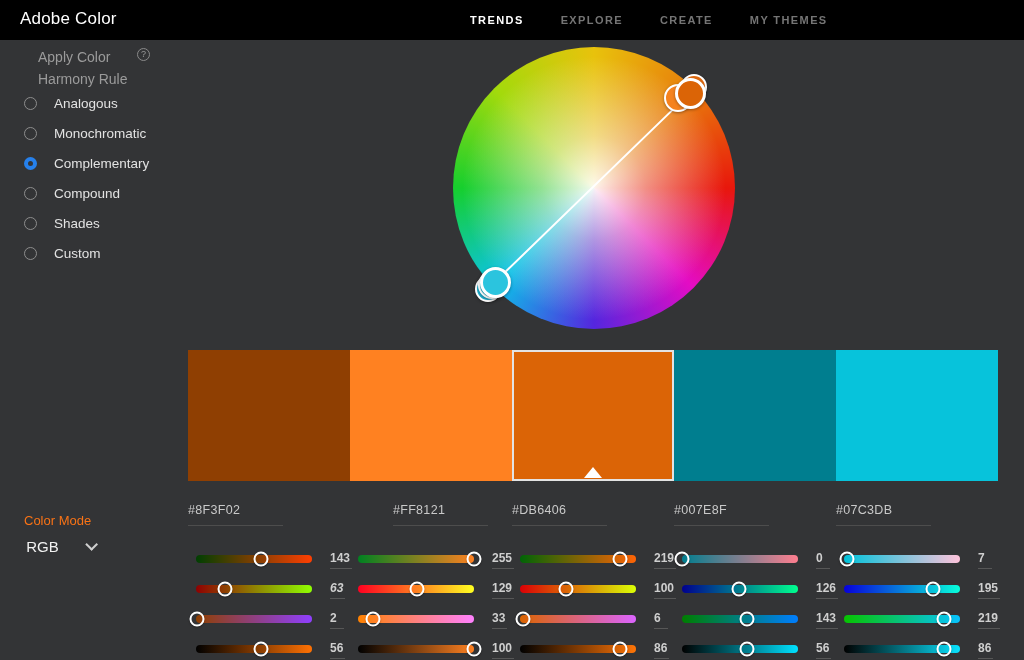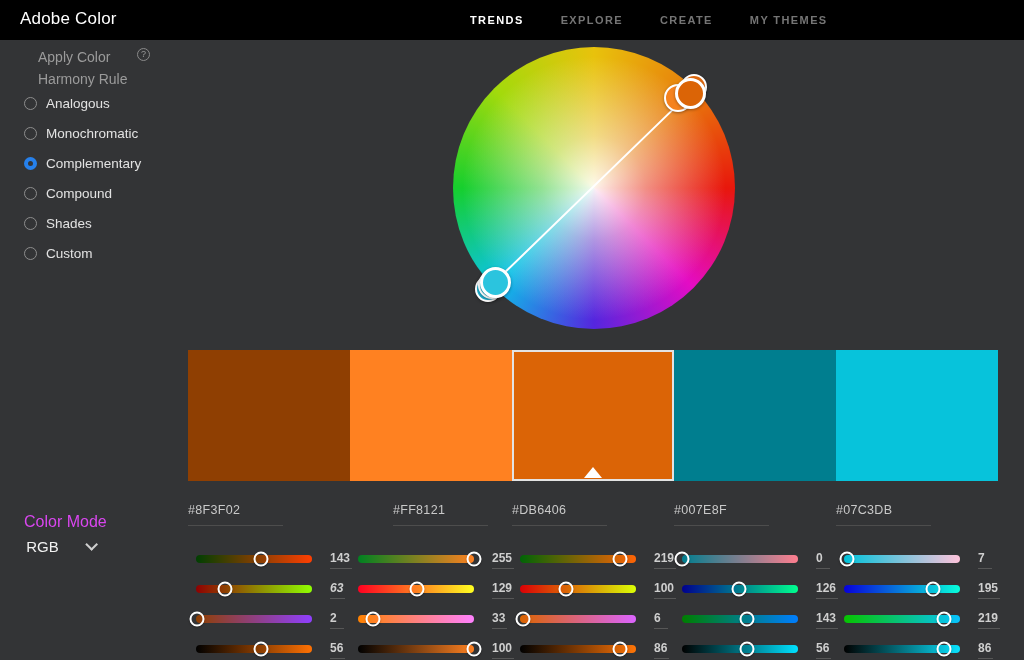--- a/index.html
+++ b/index.html
@@ -16,21 +16,21 @@
   .nav-item { font-size:11px; font-weight:700; letter-spacing:1.4px; color:#757575; cursor:pointer; white-space:nowrap; }
   .nav-item.active { color:#fff; }
   
   .side-title { position:absolute; left:38px; top:46px; width:112px; font-size:14px; line-height:1.6; color:#9b9b9b; }
   .help-icon { position:absolute; left:137px; top:48px; width:13px; height:13px; border:1px solid #8a8a8a; border-radius:50%;
     color:#9a9a9a; font-size:9px; line-height:11px; text-align:center; cursor:pointer; }
   .rules { position:absolute; left:24px; top:88px; }
   .rule { display:flex; align-items:center; height:30px; cursor:pointer; }
   .radio { width:13px; height:13px; border:1.5px solid #8d8d8d; border-radius:50%; flex:0 0 auto; }
   .rule.selected .radio { border:4px solid #2680eb; }
-  .rule-label { margin-left:9px; font-size:13.5px; color:#e2e2e2; }
+  .rule-label { margin-left:17px; font-size:13.5px; color:#e2e2e2; }
   
   .wheel {
     position:absolute; left:453px; top:47px; width:282px; height:282px; border-radius:50%;
     background:
       radial-gradient(circle at 50% 50%, rgba(255,253,248,.95) 0%, rgba(250,242,230,.55) 26%, rgba(255,255,255,0) 66%),
       conic-gradient(from 0deg,
         #e8c20c 0deg, #e87d0c 45deg, #e8170c 90deg, #e40cc4 135deg,
         #5526de 180deg, #0cc2e8 225deg, #16cf2e 270deg, #a3da0c 315deg, #e8c20c 360deg);
   }
   .wheel-line { position:absolute; height:2px; background:#fff; transform-origin:0 50%; border-radius:1px; }
@@ -42,21 +42,21 @@
   .swatch.active { box-shadow:inset 0 0 0 2px #e3e3e3; }
   .swatch.active .base-tri {
     position:absolute; left:50%; bottom:3px; transform:translateX(-50%);
     width:0; height:0; border-left:9px solid transparent; border-right:9px solid transparent; border-bottom:11px solid #fff;
   }
   
   .hex-row { position:absolute; left:188px; top:500px; width:810px; }
   .hex-field { position:absolute; top:0; width:95px; border-bottom:1px solid #4d4d4d; padding-bottom:7px; cursor:text; }
   .hex-field span { font-size:12.5px; color:#c9c9c9; letter-spacing:.3px; }
   
-  .cm-label { position:absolute; left:24px; top:513px; font-size:16px; color:#d946ef; }
+  .cm-label { position:absolute; left:24px; top:513px; font-size:13px; color:#f97316; }
   .cm-select { position:absolute; left:24px; top:538px; width:72px; display:flex; align-items:center; cursor:pointer;justify-content:center; }
   .cm-value { font-size:15px; color:#f2f2f2; font-weight:400; }
   .chevron { margin-left:26px; width:9px; height:9px; border-right:2px solid #cfcfcf; border-bottom:2px solid #cfcfcf;
     transform:rotate(45deg) translateY(-3px); }
   
   .sliders { position:absolute; left:188px; top:543px; width:810px; height:110px;margin-top:8px; }
   .slider-col { position:absolute; top:0; width:162px; }
   .slider-row { position:absolute; left:8px; height:30px; width:154px; }
   .track { position:absolute; left:0; top:4px; width:116px; height:8px; border-radius:4px; cursor:pointer; }
   .handle { position:absolute; top:50%; width:15px; height:15px; border:2px solid #fff; border-radius:50%;

